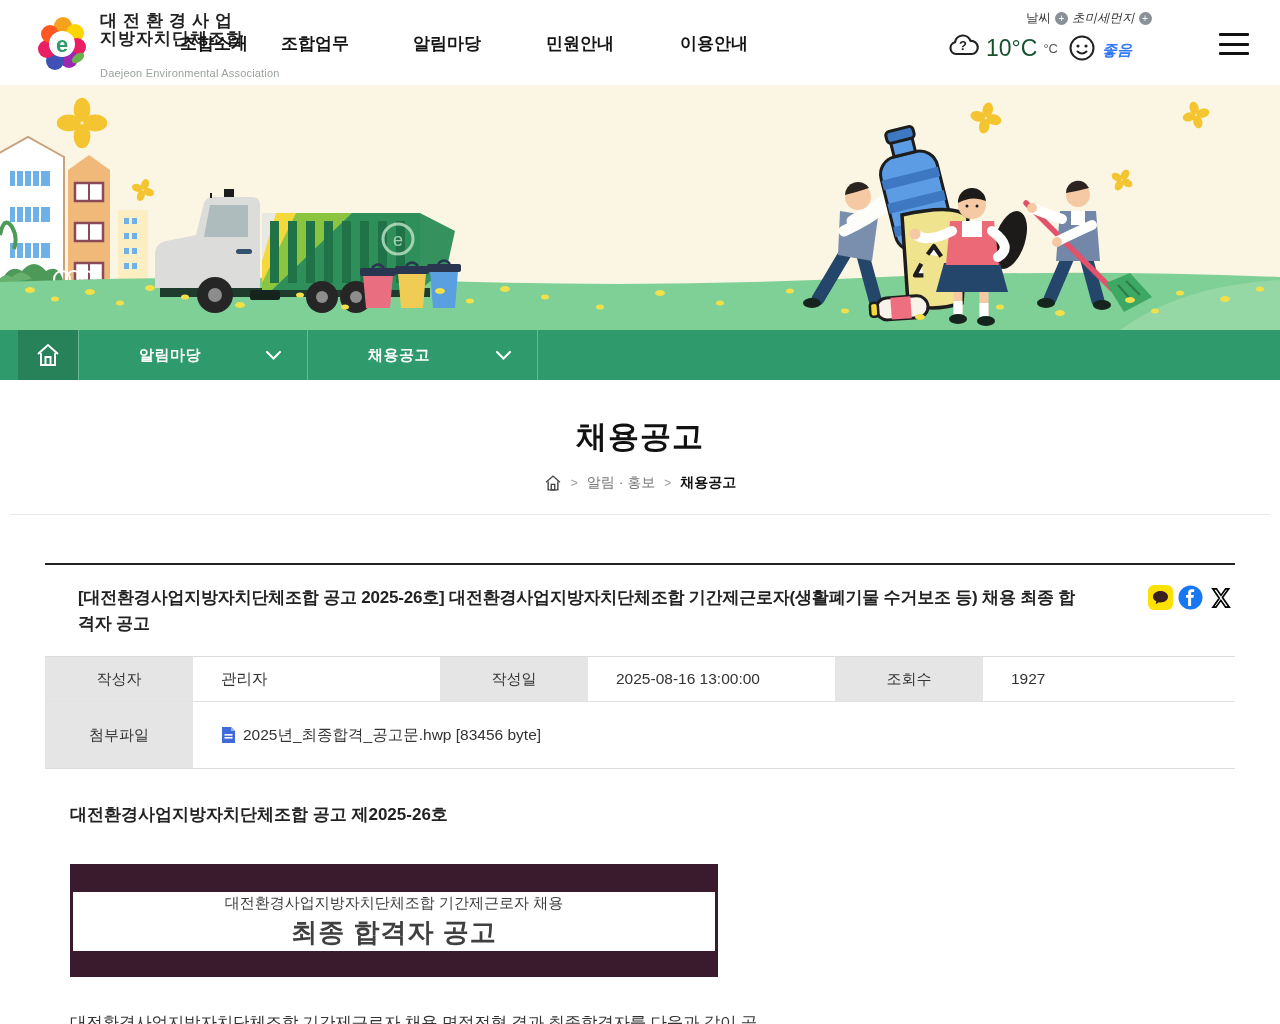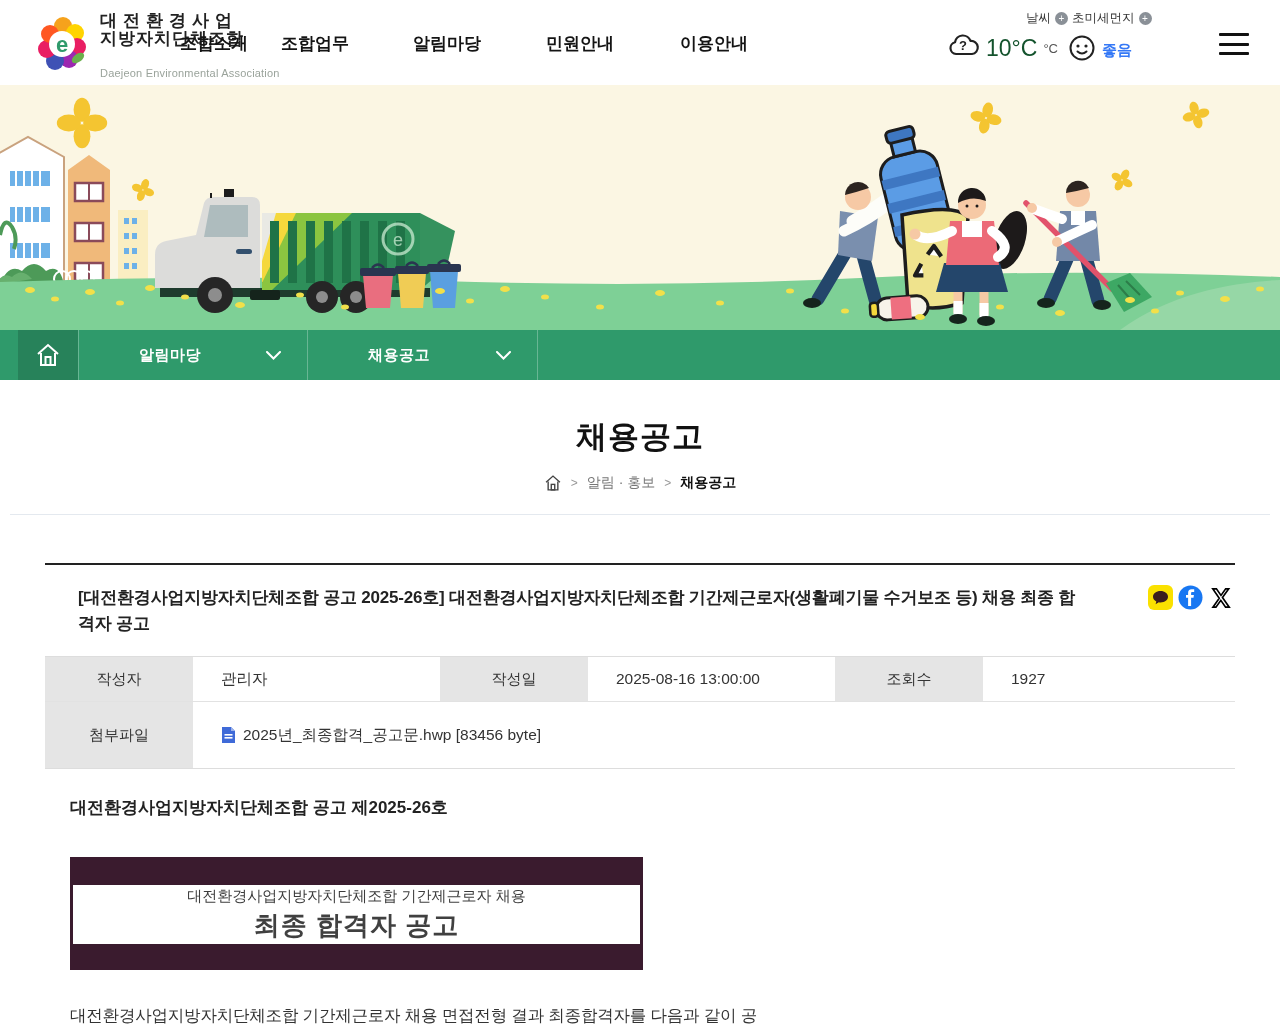--- a/index.html
+++ b/index.html
@@ -61,22 +61,22 @@
   .meta { border-top:1px solid #ddd; border-bottom:1px solid #ddd; font-size:15px; color:#333; }
   .meta-row1 { display:grid; grid-template-columns:148px 247px 148px 247px 148px 1fr; border-bottom:1px solid #e2e2e2; }
   .meta-row2 { display:grid; grid-template-columns:148px 1fr; }
   .meta-label { background:#e5e5e5; display:flex; align-items:center; justify-content:center; font-weight:500; }
   .meta-row1 > div { height:44px; }
   .meta-row2 > div { height:66px; }
   .meta-val { display:flex; align-items:center; padding-left:28px; font-size:15.5px; }
   .attach-link { display:flex; align-items:center; gap:7px; cursor:pointer; color:#333; }
 
   .art-body { padding:0 0 0 25px; }
-  .body-heading { margin-top:27px; font-size:17px; font-weight:700; color:#222; }
-  .banner { margin-top:38px; width:573px; height:113px; background:#3a1b2e; position:relative; }
+  .body-heading { margin-top:34px; font-size:17px; font-weight:700; color:#222; }
+  .banner { margin-top:38px; width:648px; height:113px; background:#3a1b2e; position:relative; }
   .banner-inner { position:absolute; left:2px; right:2px; top:27px; bottom:25px; background:#fff;
     border:1px solid #3a1b2e; display:flex; flex-direction:column; align-items:center; justify-content:center; }
   .banner-l1 { font-size:15px; color:#3c3c3c; }
   .banner-l2 { font-size:26px; font-weight:800; color:#404040; margin-top:2px; letter-spacing:1px; }
   .body-para { margin-top:32px; font-size:16.5px; color:#333; line-height:1.6; max-width:700px; letter-spacing:-.2px; }
 </style>
 </head>
 <body>
 
 <div class="header">
@@ -118,21 +118,21 @@
         <span>
           <svg width="32" height="26" viewBox="0 0 32 26">
             <path d="M8 21 a6 6 0 0 1 -1 -11.8 a8 8 0 0 1 15.5 -1.2 a5.5 5.5 0 0 1 1.5 13 Z" fill="none" stroke="#222" stroke-width="2.2" stroke-linejoin="round"></path>
             <text x="15" y="17" text-anchor="middle" font-size="13" font-weight="bold" fill="#222">?</text>
           </svg>
         </span>
         <span class="temp-big">10°C</span>
         <span class="temp-small">°C</span>
       </div>
     </div>
-    <div class="w-col" style="left:128px; top:0; width:120px;">
+    <div class="w-col" style="left:128px; top:0; width:120px;font-style:italic;">
       <div class="w-label" style="justify-content:flex-start; padding-left:4px;">
         <span>초미세먼지</span>
         <span class="plus-circle">+</span>
       </div>
       <div class="dust-row">
         <span>
           <svg width="28" height="28" viewBox="0 0 28 28">
             <circle cx="14" cy="14" r="11.5" fill="none" stroke="#222" stroke-width="2"></circle>
             <circle cx="10" cy="12" r="1.6" fill="#222"></circle>
             <circle cx="18" cy="12" r="1.6" fill="#222"></circle>

